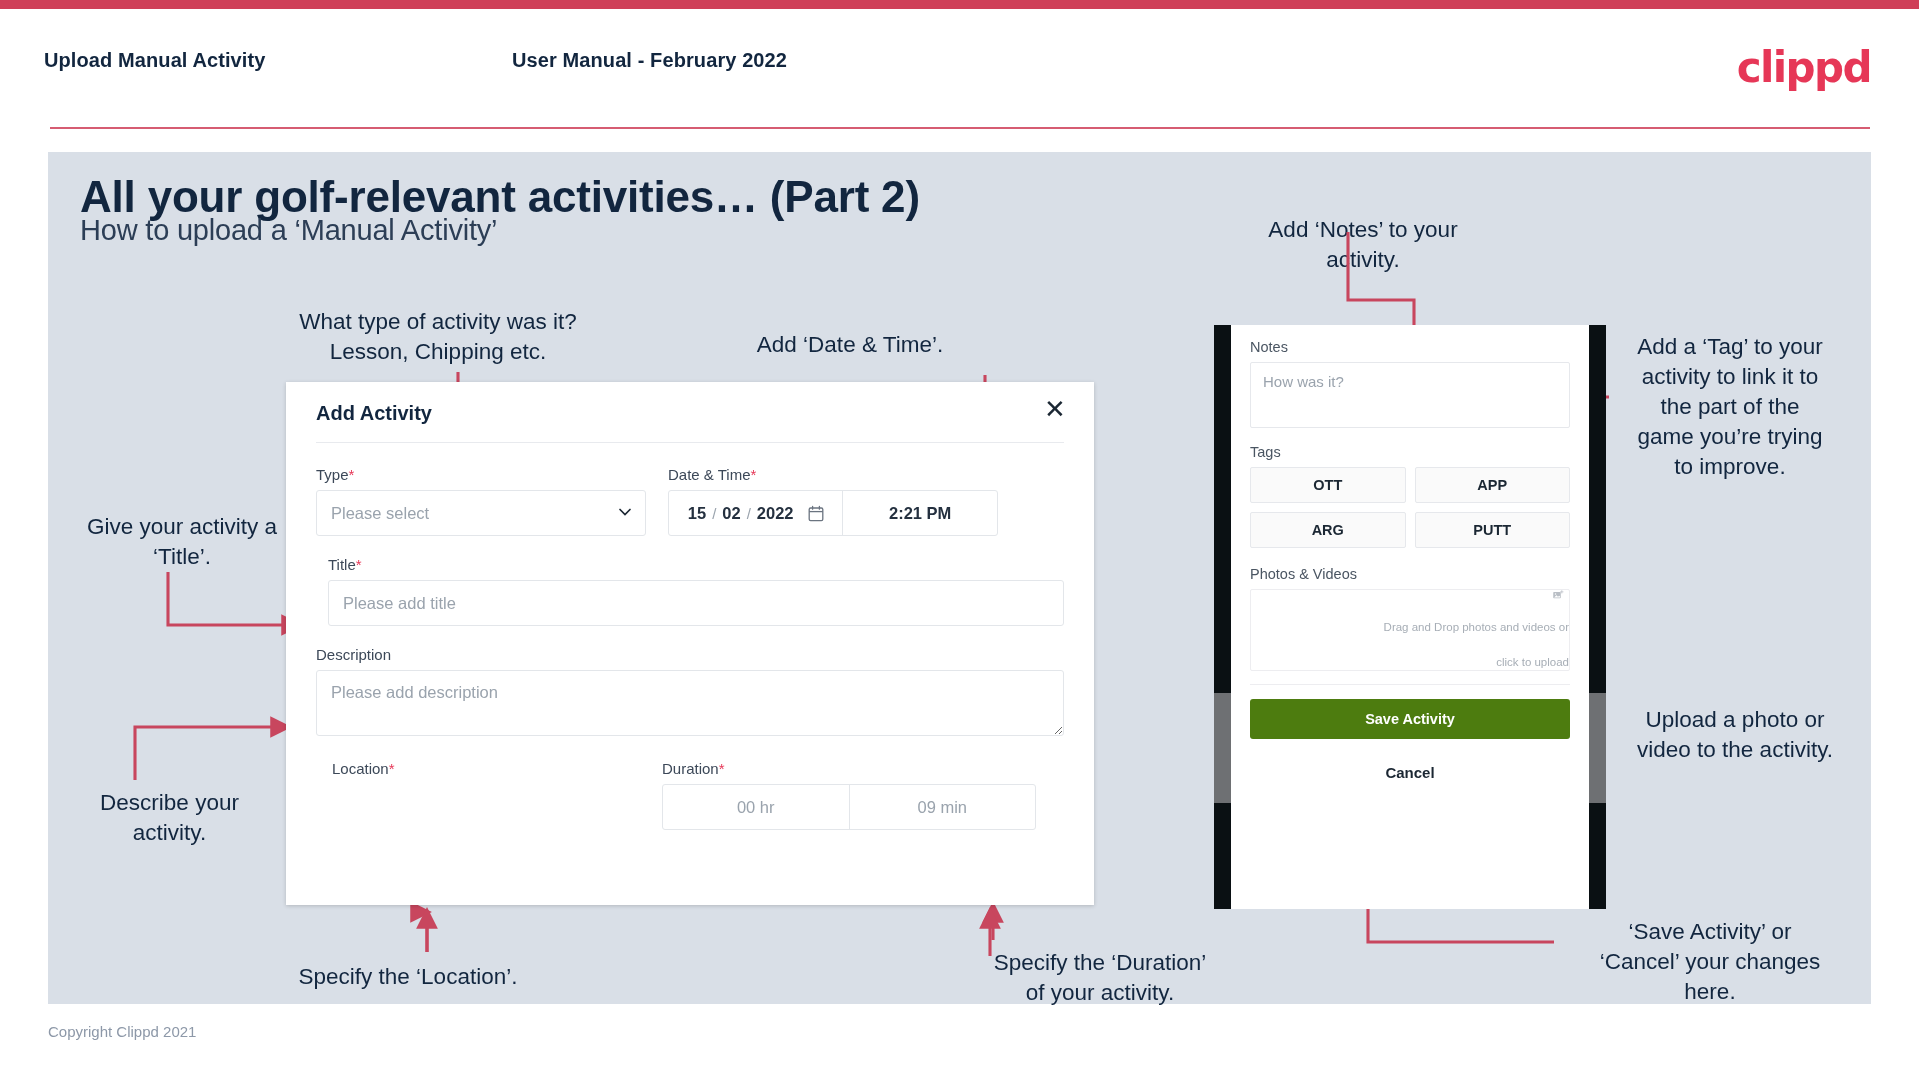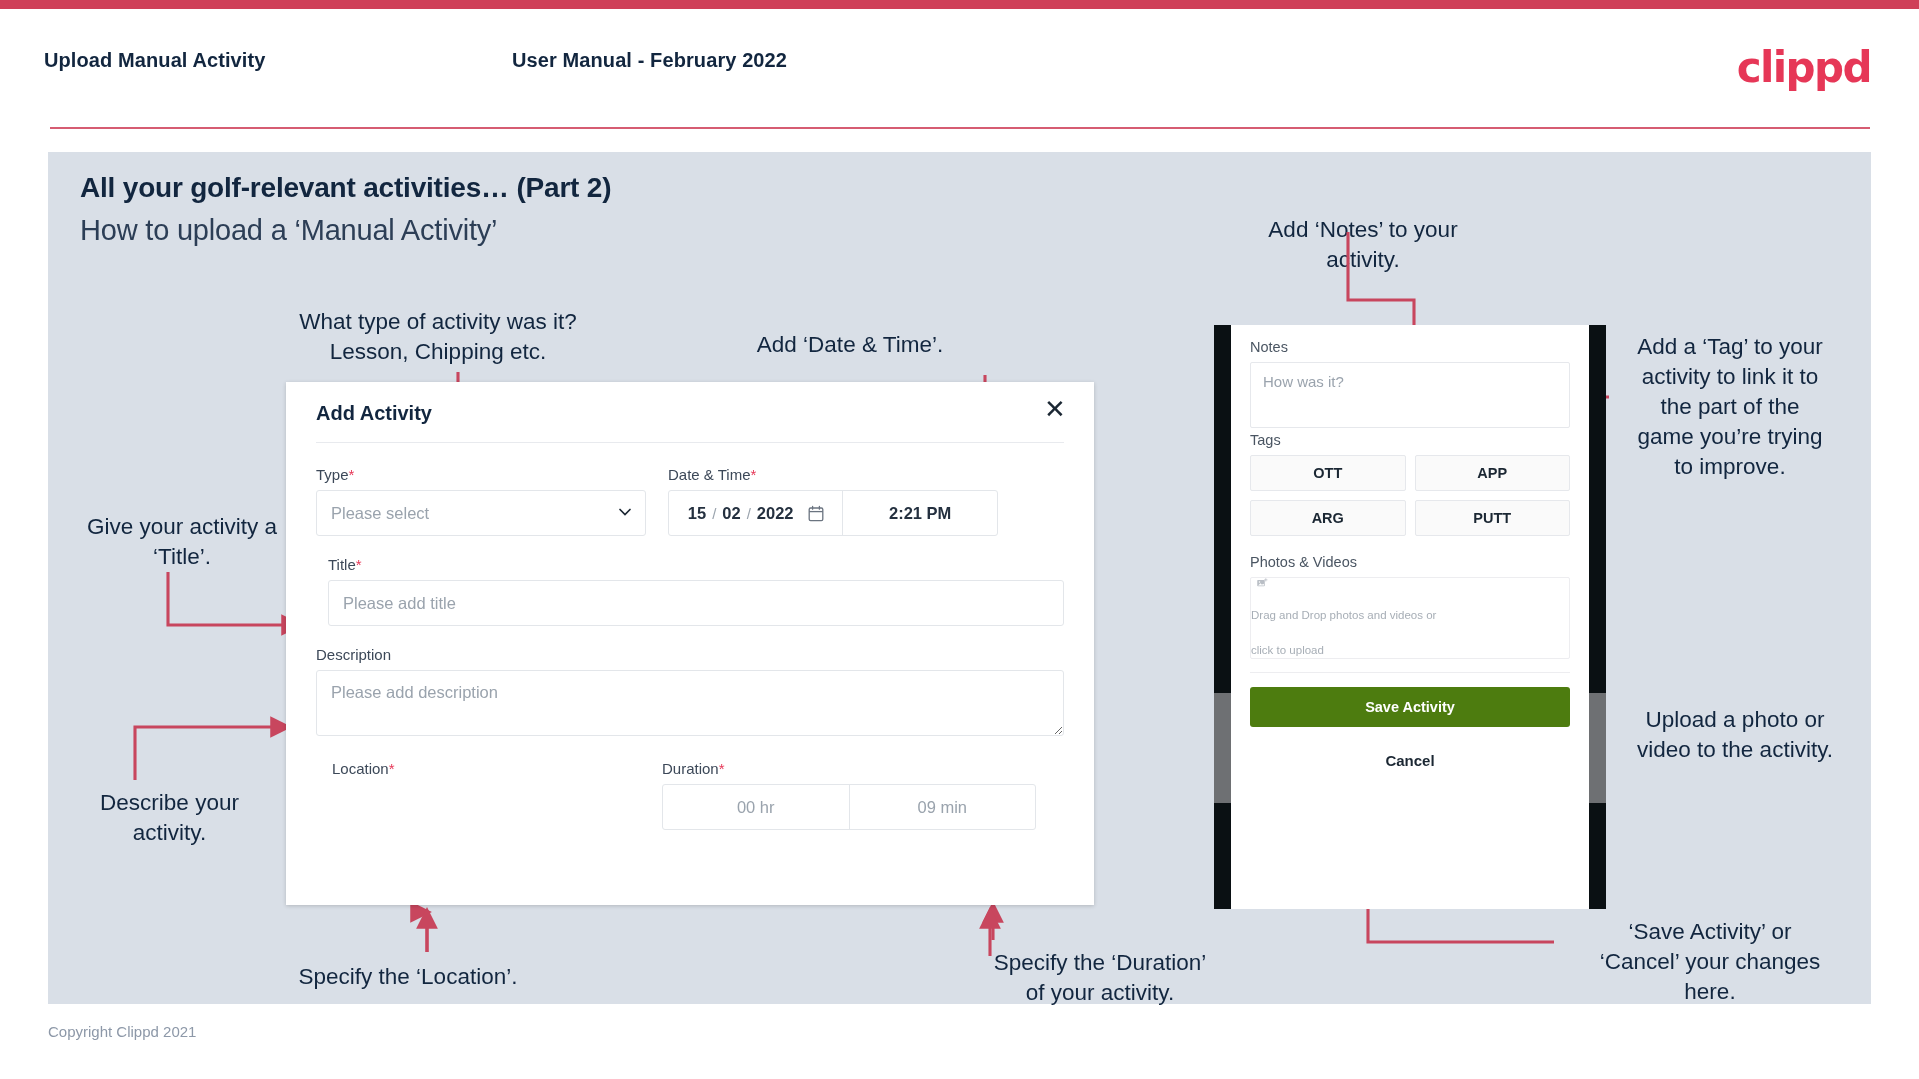--- a/index.html
+++ b/index.html
@@ -39,21 +39,21 @@
   }
 
   
   .slide {
     position: absolute; left: 48px; top: 152px;
     width: 1823px; height: 852px;
     background: #d9dfe7;
   }
   .slide-title {
     position: absolute; left: 32px; top: 20px;
-    font-size: 28px; font-weight: 700; color: #12263f; letter-spacing:-.2px;
+    font-size: 44px; font-weight: 700; color: #12263f; letter-spacing:-.2px;
   }
   .slide-subtitle {
     position: absolute; left: 32px; top: 62px;
     font-size: 29px; font-weight: 400; color: #2c3e56; letter-spacing:-.2px;
   }
   .footer {
     position: absolute; left: 48px; top: 1023px;
     font-size: 15px; color: #8d98a8;
   }
 
@@ -144,31 +144,31 @@
   .phone-bezel-r { position:absolute; right:0; top:0; width:17px; height:584px; background:#0a1013; }
   .bezel-grey-l { position:absolute; left:0; top:368px; width:17px; height:110px; background:#6e7073; }
   .bezel-grey-r { position:absolute; right:0; top:368px; width:17px; height:110px; background:#6e7073; }
   .phone-screen {
     position:absolute; left:17px; top:0; width:358px; height:584px; background:#fff;
     padding: 14px 19px 0 19px;
   }
   .p-label { font-size:14.5px; color:#4a5562; margin-bottom:7px; }
   .p-notes {
     border:1px solid #e6e8ec; height:66px; border-radius:2px; padding:10px 12px;
-    font-size:15px; color:#9aa3ad; margin-bottom:4px;
+    font-size:15px; color:#9aa3ad; margin-bottom:16px;
   }
   .tag-grid { display:grid; grid-template-columns: 1fr 1fr; gap: 9px; margin-bottom: 18px; }
   .tag-btn {
     border:1px solid #e6e8ec; background:#fafafa; height:36px;
     display:flex; align-items:center; justify-content:center;
     font-size:14.5px; font-weight:700; color:#1b2733; border-radius:2px;
   }
   .dropzone {
     border:1px solid #ededf0; height:82px; border-radius:2px;
-    display:flex; flex-direction:column; align-items:flex-start; justify-content:center;
+    display:flex; flex-direction:column; align-items:flex-end; justify-content:center;
     color:#a7aeb6; font-size:11.5px; line-height:16px; text-align:center; gap:19px;
   }
   .dz-sep { height:1px; background:#ededf0; margin: 13px 0 14px 0;}
   .save-btn {
     background:#4d7c0f; color:#fff; height:40px; border-radius:3px;
     display:flex; align-items:center; justify-content:center;
     font-size:14.5px; font-weight:700; cursor:pointer;
   }
   .cancel-btn {
     margin-top: 25px; text-align:center; font-size:15px; font-weight:700; color:#1b2733;

